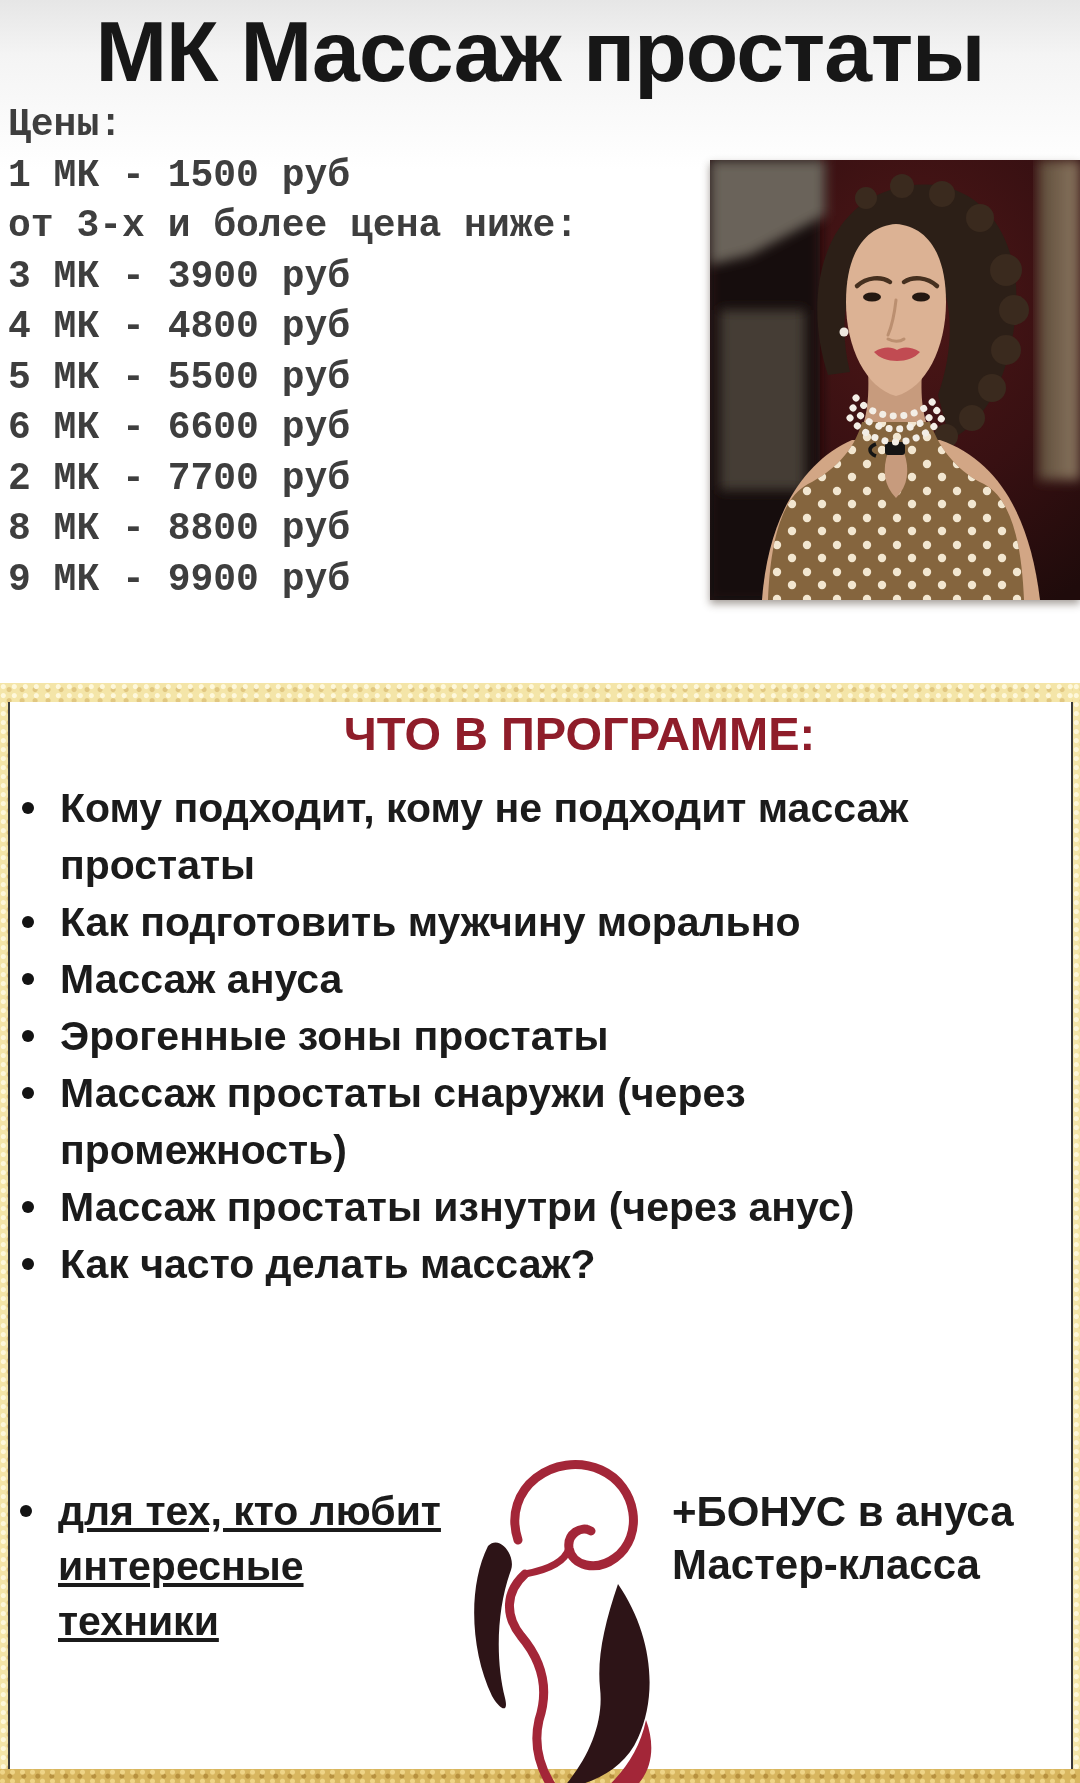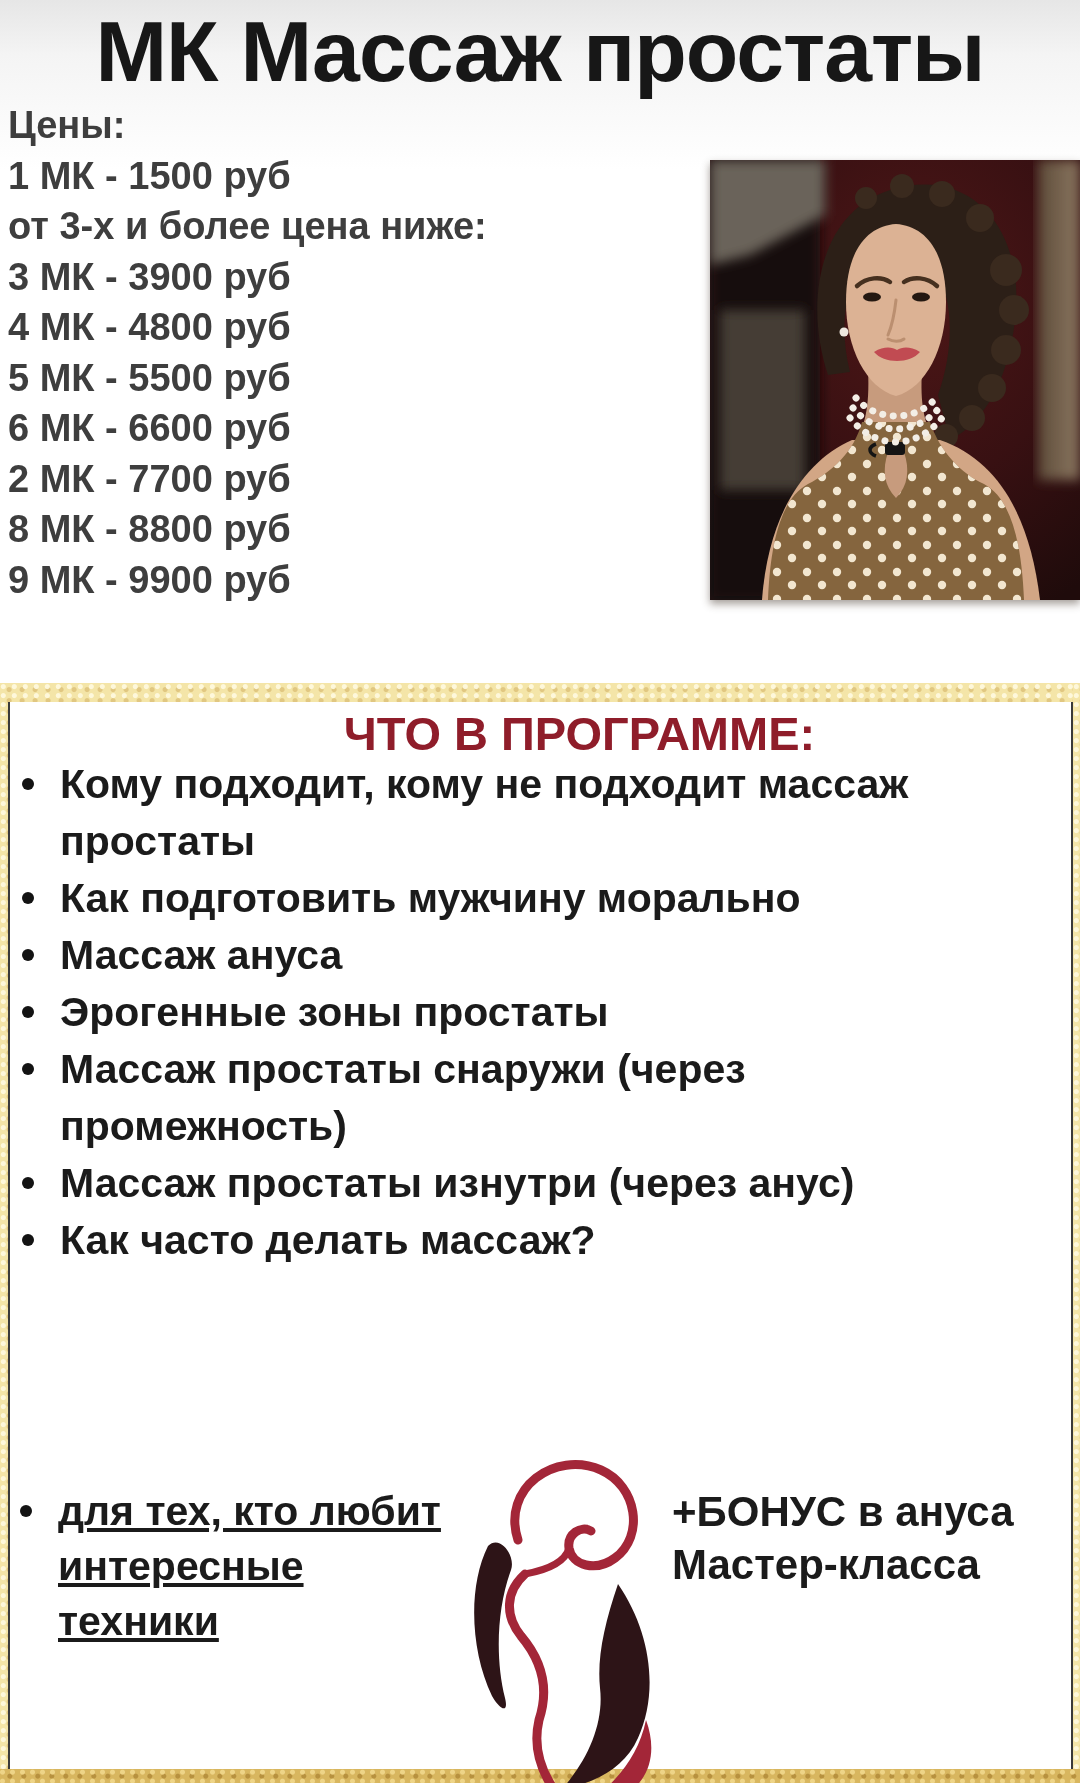--- a/index.html
+++ b/index.html
@@ -21,21 +21,21 @@
     position:absolute;top:0;left:0;width:1080px;height:683px;
     background:linear-gradient(180deg,#e6e6e6 0px,#f4f4f4 55px,#ffffff 170px);
   }
   .title{
     position:absolute;top:4px;left:0;width:1080px;margin:0;
     text-align:center;font-size:86px;line-height:94px;letter-spacing:-1px;
     color:#171717;
   }
   .prices{
     position:absolute;left:8px;top:100px;width:660px;
-    font-size:38px;line-height:50.5px;color:var(--price-gray);
+    font-size:38px;line-height:50.5px;color:var(--price-gray);font-family:Liberation Mono, monospace;
   }
   .photo{
     position:absolute;left:710px;top:160px;width:370px;height:440px;
     box-shadow:0 4px 8px rgba(55,42,30,.45);
   }
   .photo svg{display:block;}
   .gold{position:absolute;z-index:2;background-color:var(--gold-light);
     background-image:
       radial-gradient(circle at 30% 40%, rgba(255,250,225,.9) 0 2px, transparent 3px),
       radial-gradient(circle at 70% 60%, rgba(205,170,90,.5) 0 2px, transparent 3px);
@@ -52,21 +52,21 @@
   .program-box{
     position:absolute;z-index:1;left:8px;top:700px;width:1065px;height:1069px;
     box-sizing:border-box;background:#ffffff;
     border:2px solid #3a3a3a;border-bottom:none;
   }
   .program-heading{
     position:absolute;z-index:3;left:8px;top:702px;width:1065px;margin:0;
     text-align:center;font-size:47px;line-height:64px;color:var(--heading-red);padding-left:39px;
   }
   .program-list{
-    position:absolute;z-index:3;left:14px;top:756px;width:1045px;
+    position:absolute;z-index:3;left:14px;top:780px;width:1045px;
     font-size:41px;line-height:57px;color:var(--text-black);
   }
   .prog-item{display:flex;align-items:flex-start;}
   .dot{flex:none;width:12px;height:12px;border-radius:50%;background:#131313;
     margin:22px 0 0 8px;}
   .item-text{margin-left:26px;white-space:pre-line;}
   .audience{
     position:absolute;z-index:3;left:13px;top:1484px;width:640px;
     font-size:41px;line-height:55px;color:var(--text-black);text-decoration:underline;
   }

